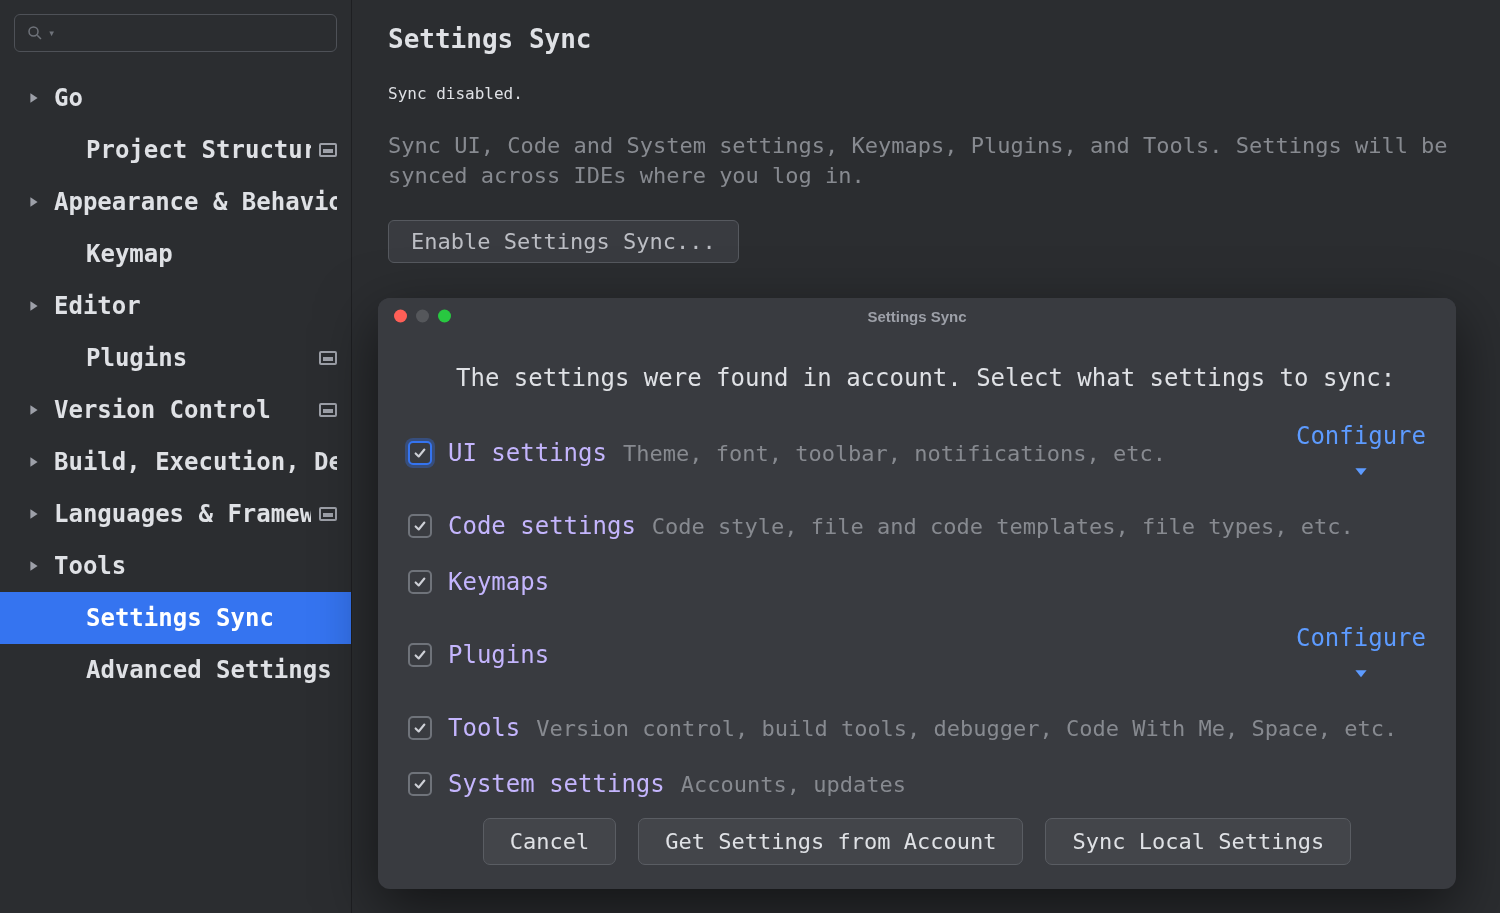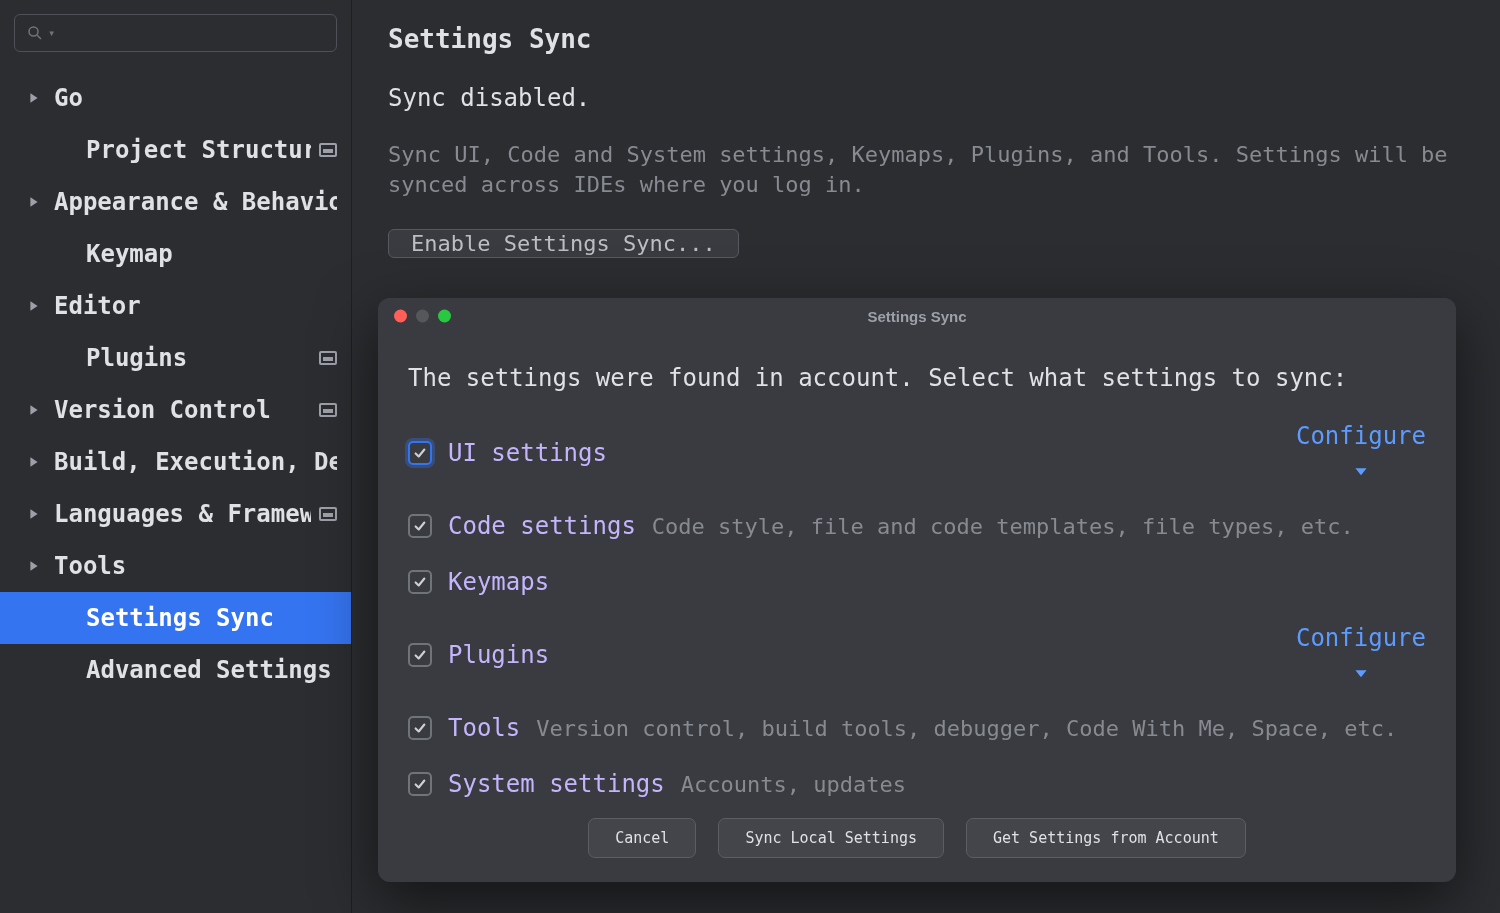--- a/index.html
+++ b/index.html
@@ -116,36 +116,36 @@
     position: relative;
     overflow: hidden;
   }
   .page-title {
     font-size: 26px;
     font-weight: 700;
     color: #DFE1E5;
     margin-bottom: 30px;
   }
   .status-line {
-    font-size: 24px;
+    font-size: 16px;
     color: #DFE1E5;
     margin-bottom: 28px;
   }
   .desc-line {
     font-size: 22px;
     color: #878A90;
     line-height: 1.35;
     margin-bottom: 30px;
   }
   .btn {
     display: inline-block;
     background: #393B40;
     border: 1px solid #56595F;
     border-radius: 6px;
-    padding: 1px 22px;
+    padding: 8px 22px;
     font-size: 22px;
     color: #BCBEC4;
     font-family: inherit;
     cursor: pointer;
   }
 
   
   .dialog {
     position: absolute;
     left: 378px;
@@ -180,20 +180,21 @@
     font-family: -apple-system, sans-serif;
     font-weight: 600;
   }
   .dialog-body {
     padding: 30px 30px 24px 30px;
   }
   .dialog-intro {
     font-size: 24px;
     color: #DFE1E5;
     margin-bottom: 30px;
+    margin-left: 48px;
   }
   .opt-row {
     display: flex;
     align-items: center;
     gap: 16px;
     margin-bottom: 28px;
     font-size: 24px;
   }
   .opt-row:nth-last-of-type(1){ margin-bottom: 20px; text-align: center; }
   .cb {
@@ -238,21 +239,21 @@
     display: flex;
     justify-content: center;
     gap: 22px;
     margin-top: 18px;
   }
   .dbtn {
     background: #43454A;
     border: 1px solid #5A5D63;
     border-radius: 7px;
     padding: 10px 26px;
-    font-size: 15px;
+    font-size: 22px;
     color: #DFE1E5;
     font-family: inherit;
     cursor: pointer;
   }
 </style>
 </head>
 <body>
 
 <div class="app">
 
@@ -394,20 +395,21 @@
   <div class="dialog-body">
     <div class="dialog-intro">The settings were found in account. Select what settings to sync:</div>
     <div id="options">
         <div class="opt-row">
           <span class="cb focused">
             <svg width="14" height="14" viewBox="0 0 16 16" fill="none" stroke-width="2.4" stroke-linecap="round" stroke-linejoin="round">
               <polyline points="3 8.5 6.5 12 13 4"></polyline>
             </svg>
           </span>
           <span class="opt-label">UI settings</span>
+          <span class="opt-desc">Theme, font, toolbar, notifications, etc.</span>
           <span class="spacer"></span>
           <span class="link">
             <span>Configure</span>
             <span class="link-caret"><svg width="14" height="14" viewBox="0 0 10 10">
                 <path d="M1 3 L5 8 L9 3 Z" fill="currentColor"></path>
               </svg></span>
           </span>
         </div>
         <div class="opt-row">
           <span class="cb">
@@ -455,17 +457,17 @@
             <svg width="14" height="14" viewBox="0 0 16 16" fill="none" stroke-width="2.4" stroke-linecap="round" stroke-linejoin="round">
               <polyline points="3 8.5 6.5 12 13 4"></polyline>
             </svg>
           </span>
           <span class="opt-label">System settings</span>
           <span class="opt-desc">Accounts, updates</span>
         </div>
       </div>
     <div class="dialog-buttons">
       <button class="dbtn">Cancel</button>
+      <button class="dbtn">Get Settings from Account</button>
       <button class="dbtn">Sync Local Settings</button>
-      <button class="dbtn">Get Settings from Account</button>
     </div>
   </div>
 </div>
 
 </body></html>

